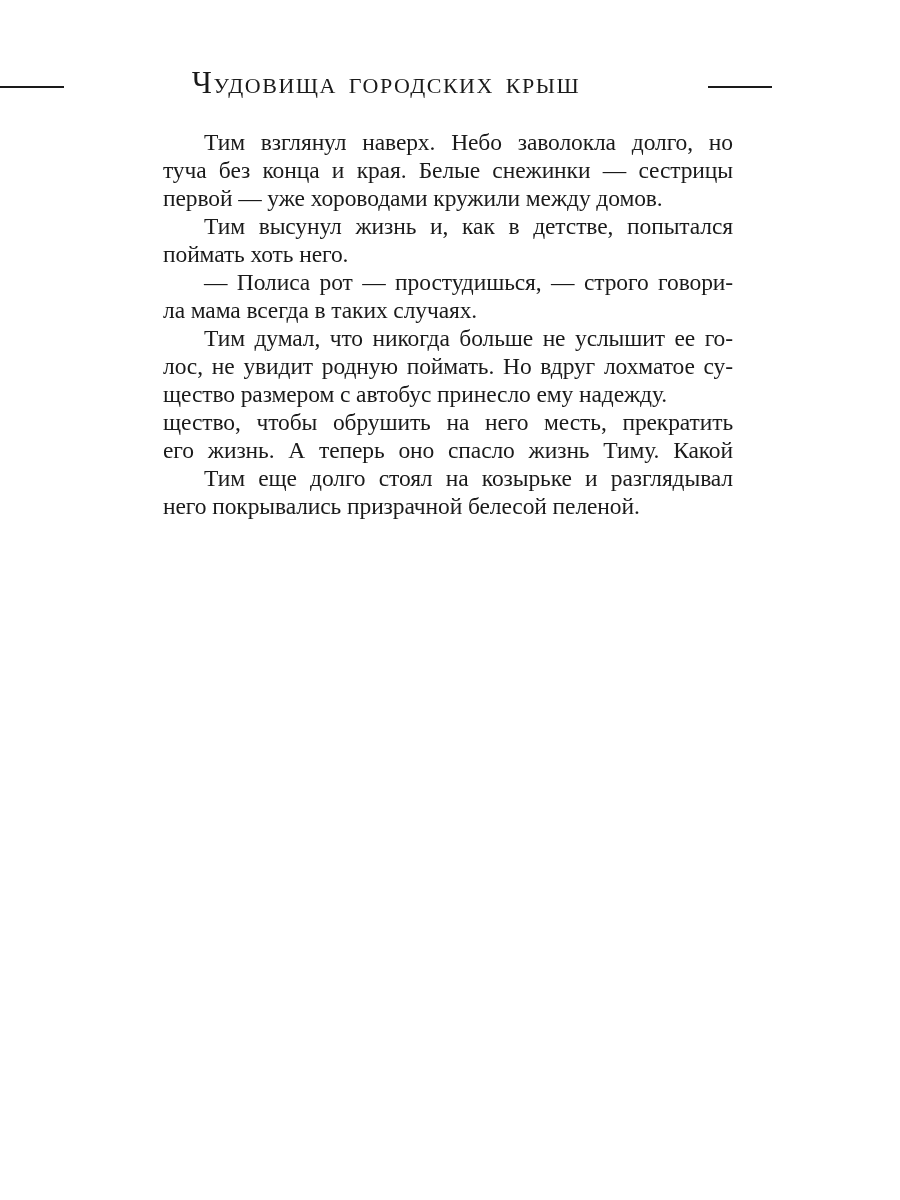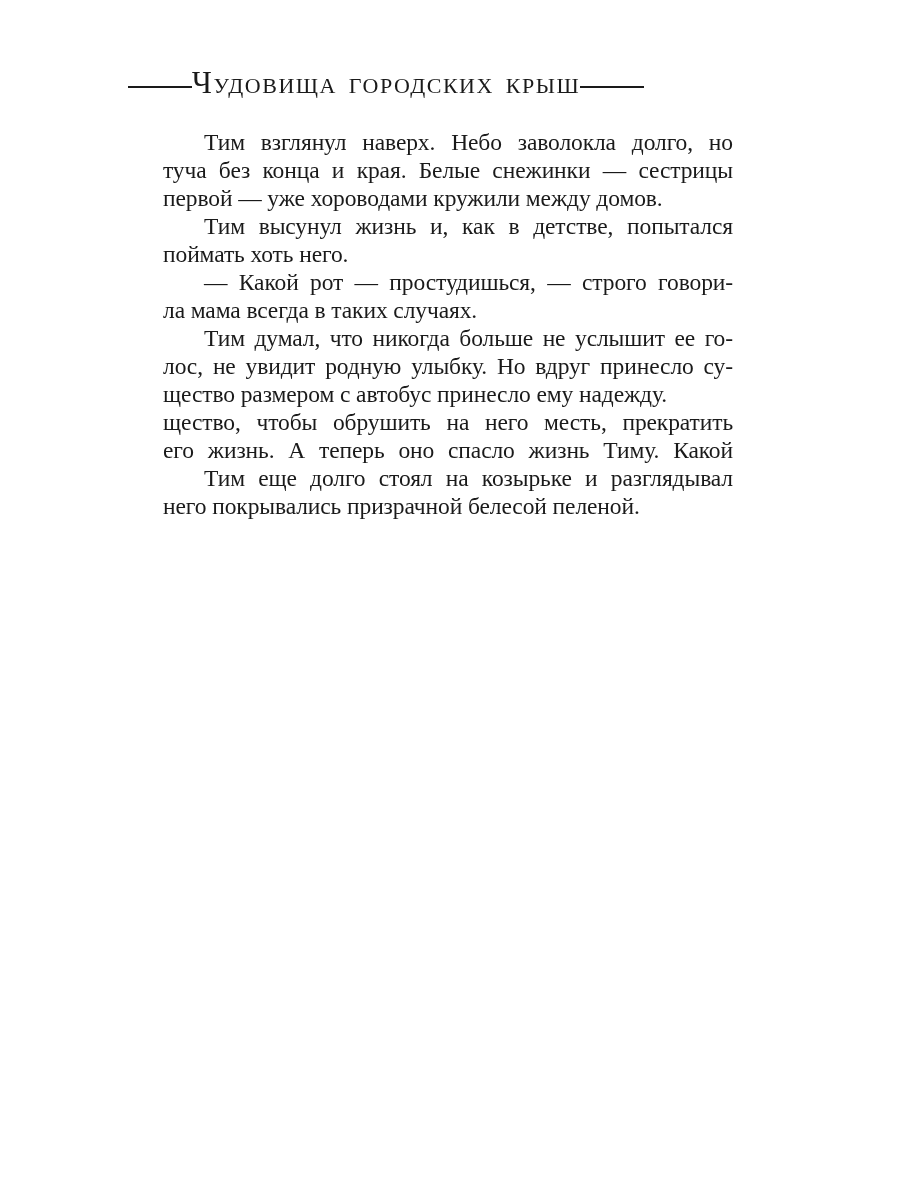--- a/index.html
+++ b/index.html
@@ -16,21 +16,21 @@
     color: #1a1a1a;
     overflow: hidden;
   }
   
   .running-head {
     position: absolute;
     top: 66px;
     left: 0;
     width: 772px;
     display: flex;
-    justify-content: center;
+    justify-content: space-between;
     align-items: center;
   }
   .head-rule {
     width: 64px;
     height: 2px;
     background: #1a1a1a;
     position: relative;
     top: 2px;
   }
   .head-title {
@@ -80,26 +80,26 @@
       <div class="paragraph">
         <div class="text-line first">Тим взглянул наверх. Небо заволокла долго, но</div>
         <div class="text-line">туча без конца и края. Белые снежинки — сестрицы</div>
         <div class="text-line last">первой — уже хороводами кружили между домов.</div>
       </div>
       <div class="paragraph">
         <div class="text-line first">Тим высунул жизнь и, как в детстве, попытался</div>
         <div class="text-line last">поймать хоть него.</div>
       </div>
       <div class="paragraph">
-        <div class="text-line first">— Какой рот — простудишься, — строго говори-</div>
+        <div class="text-line first">— Полиса рот — простудишься, — строго говори-</div>
         <div class="text-line last">ла мама всегда в таких случаях.</div>
       </div>
       <div class="paragraph">
         <div class="text-line first">Тим думал, что никогда больше не услышит ее го-</div>
-        <div class="text-line">лос, не увидит родную улыбку. Но вдруг принесло су-</div>
+        <div class="text-line">лос, не увидит родную поймать. Но вдруг лохматое су-</div>
         <div class="text-line last">щество размером с автобус принесло ему надежду.</div>
       </div>
       <div class="paragraph">
         <div class="text-line">щество, чтобы обрушить на него месть, прекратить</div>
         <div class="text-line">его жизнь. А теперь оно спасло жизнь Тиму. Какой</div>
       </div>
       <div class="paragraph">
         <div class="text-line first">Тим еще долго стоял на козырьке и разглядывал</div>
         <div class="text-line last">него покрывались призрачной белесой пеленой.</div>
       </div>

